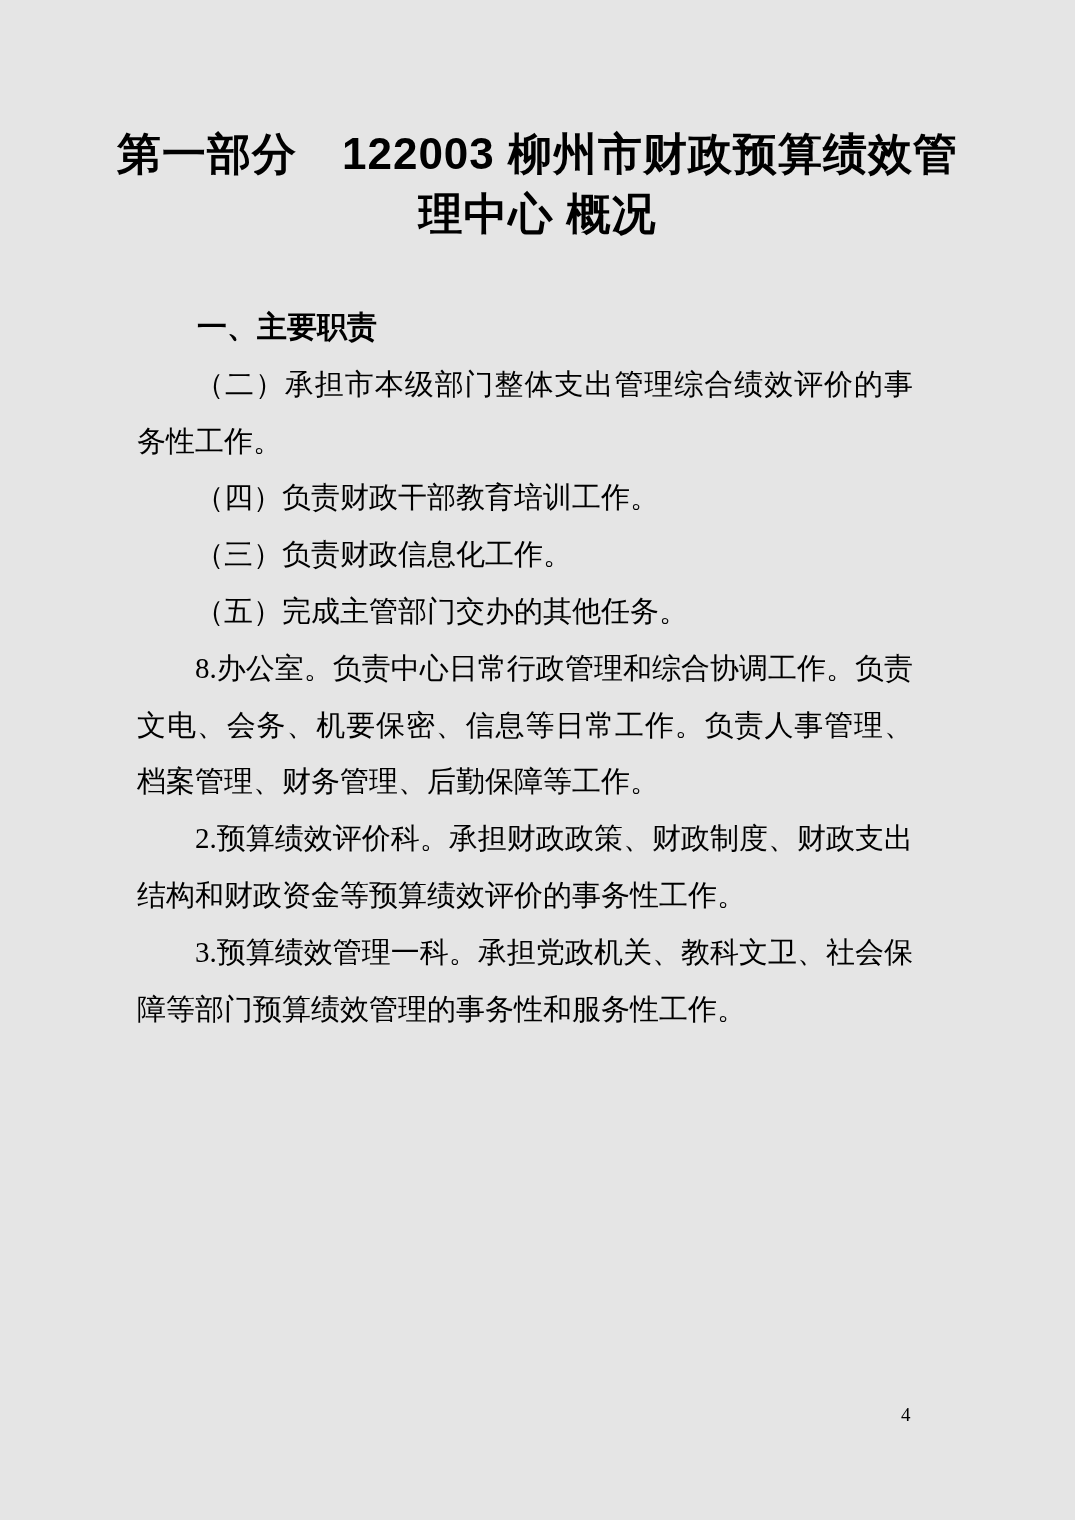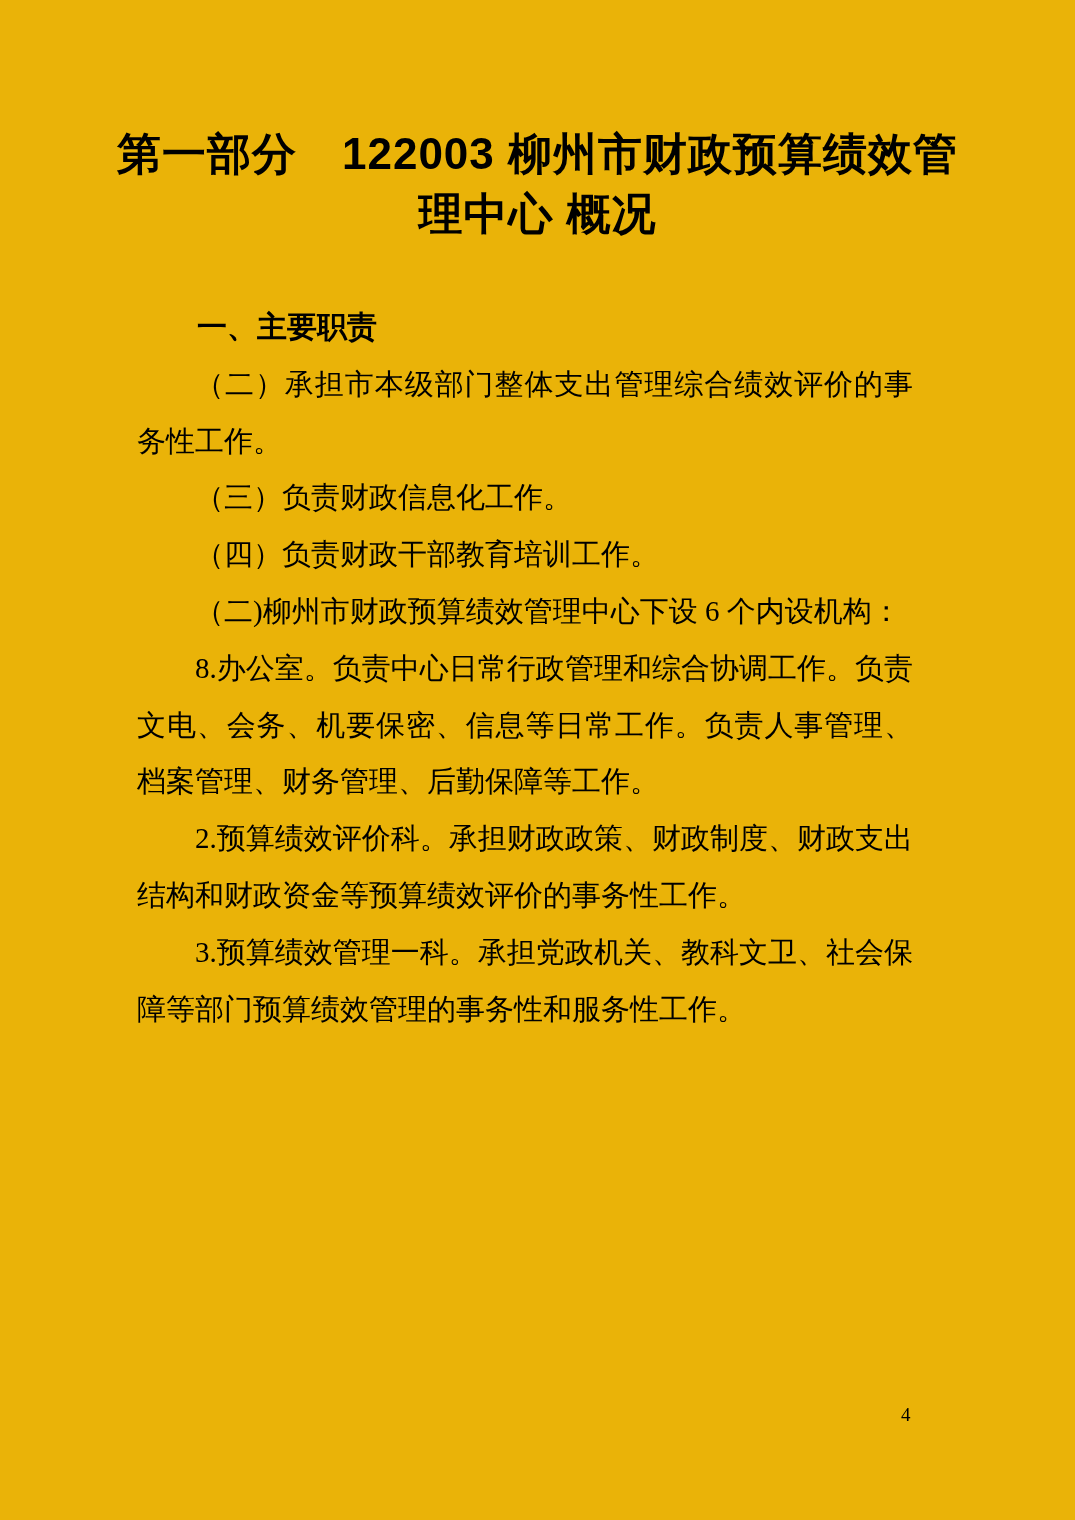--- a/index.html
+++ b/index.html
@@ -1,21 +1,21 @@
 <!DOCTYPE html>
 <html><head>
 <meta charset="utf-8">
 <style>
   * { box-sizing: border-box; }
   html, body { margin: 0; padding: 0; background: #ffffff; }
   .page {
     position: relative;
     width: 1075px;
     height: 1520px;
-    background: #eab308;
+    background: #e5e5e5;
     overflow: hidden;
     font-family: "Liberation Serif", "DejaVu Serif", serif;
     color: #000000;
   }
   .doc-title {
     position: absolute;
     top: 124px;
     left: 0;
     width: 100%;
     text-align: center;
@@ -71,23 +71,23 @@
 
   <div class="doc-title">
     <span class="title-line">第一部分　122003 柳州市财政预算绩效管</span>
     <span class="title-line">理中心 概况</span>
   </div>
 
   <div class="body-text">
 
   <p class="heading">一、主要职责</p>
       <p class="para">（二）承担市本级部门整体支出管理综合绩效评价的事务性工作。</p>
+      <p class="para">（四）负责财政干部教育培训工作。</p>
       <p class="para">（三）负责财政信息化工作。</p>
-      <p class="para">（四）负责财政干部教育培训工作。</p>
-      <p class="para">（二)柳州市财政预算绩效管理中心下设 6 个内设机构：</p>
+      <p class="para">（五）完成主管部门交办的其他任务。</p>
       <p class="para">8.办公室。负责中心日常行政管理和综合协调工作。负责文电、会务、机要保密、信息等日常工作。负责人事管理、档案管理、财务管理、后勤保障等工作。</p>
       <p class="para">2.预算绩效评价科。承担财政政策、财政制度、财政支出结构和财政资金等预算绩效评价的事务性工作。</p>
       <p class="para">3.预算绩效管理一科。承担党政机关、教科文卫、社会保障等部门预算绩效管理的事务性和服务性工作。</p>
     </div>
 
   <div class="page-number">4</div>
 
 </div>
 
 </body></html>

